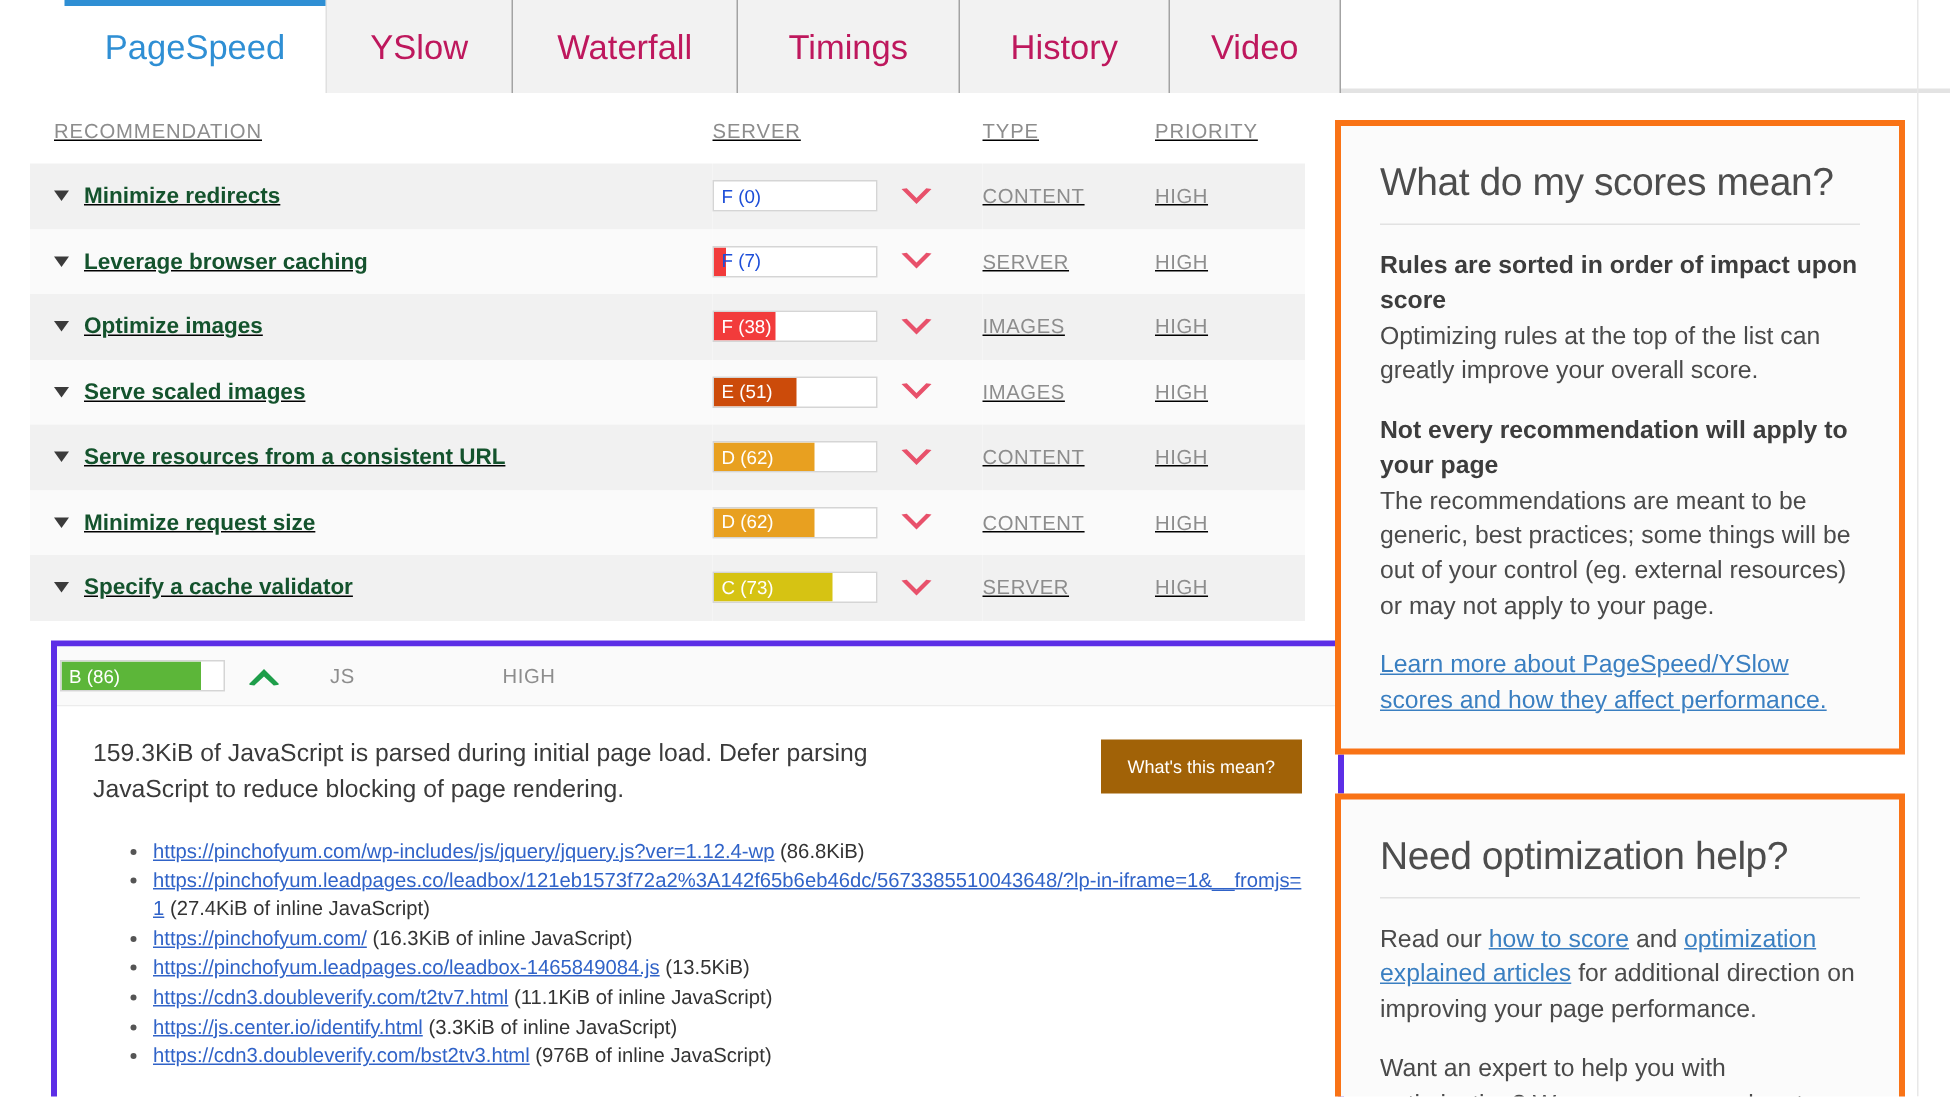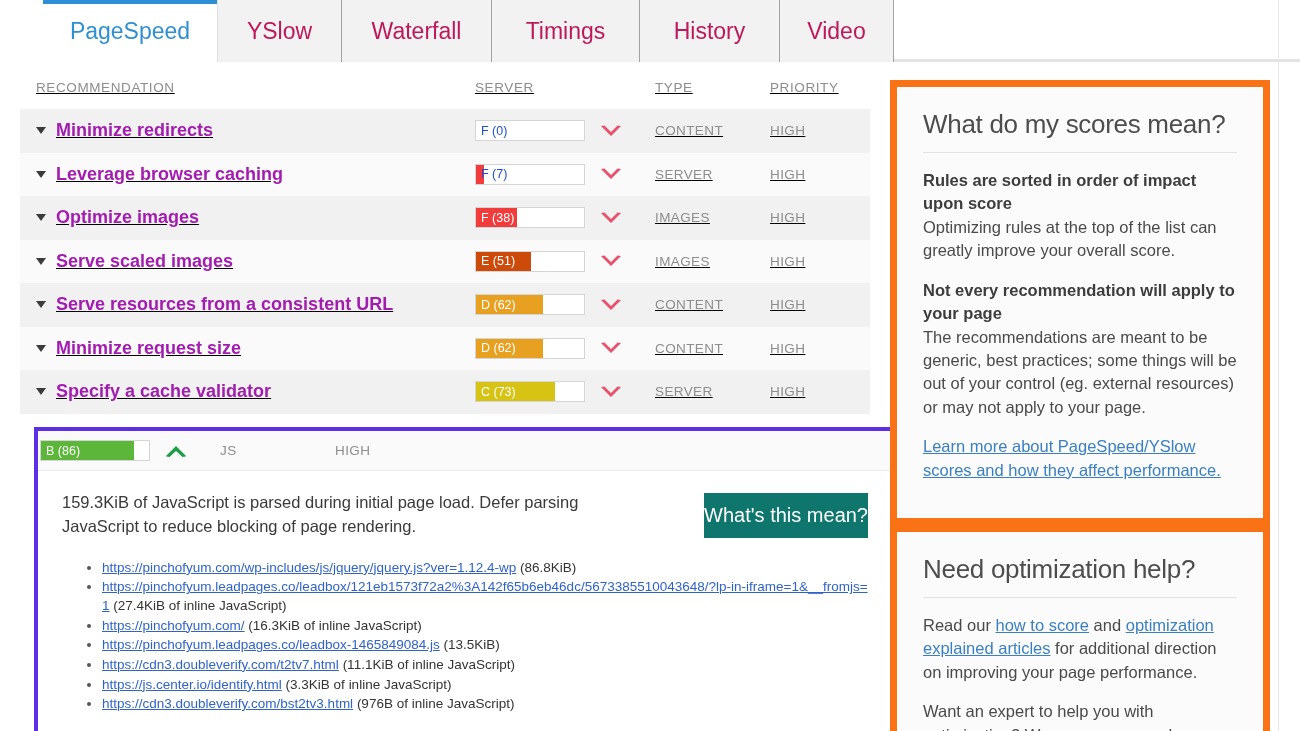--- a/index.html
+++ b/index.html
@@ -94,23 +94,23 @@
     border-left: 5.5px solid transparent;
     border-right: 5.5px solid transparent;
     border-top: 7px solid #3b3b3b;
     cursor: pointer;
   }
   .caret.up {
     border-top: none;
     border-bottom: 7px solid #3b3b3b;
   }
   .rec-label {
-    font-size: 18px;
+    font-size: 15px;
     font-weight: bold;
-    color: #a21caf;
+    color: #14532d;
     cursor: pointer;
   }
 
   .grade-cell { }
   .grade-inner { display: flex; align-items: center; gap: 14px; }
   .bar {
     position: relative;
     width: 110px; height: 21px;
     background: #ffffff;
     border: 1px solid #d5d5d5;
@@ -156,46 +156,47 @@
   .exp-h-type { width: 115px; }
   .exp-h-prio { width: 100px; }
 
   .exp-body { background: #ffffff; padding: 20px 24px 18px 24px; }
   .exp-top { display: flex; justify-content: space-between; align-items: flex-start; }
   .exp-desc {
     font-size: 16.5px; color: #3a3a3a; line-height: 1.45;
     max-width: 590px;
   }
   .whats-btn {
-    background: #0f766e; color: #ffffff;
-    font-size: 20px;
-    padding: 11px 0;
+    background: #a16207; color: #ffffff;
+    font-size: 12px;
+    padding: 11px 18px;
     border: none; cursor: pointer;
     white-space: nowrap;
     margin-top: 2px;
   }
   .exp-list {
     margin: 20px 0 0 0;
     padding-left: 40px;
     list-style: disc;
   }
   .exp-list li {
     font-size: 13.5px;
     color: #333333;
     line-height: 1.38;
     margin-bottom: 1px;
   }
   .exp-list li::marker { color: #555; }
   .exp-list a { color: #3063c8; text-decoration: underline; word-break: break-all; }
 
   
   .panel {
-    border: 7px solid #f97316;
+    border: 4px solid #f97316;
     background: #fbfbfb;
-    padding: 22px 26px 36px 26px;
+    padding: 22px 26px 20px 26px;
+    margin-bottom: 26px;
   }
   .panel-title {
     font-size: 26px;
     color: #4d4d4d;
     font-weight: normal;
     margin: 0 0 12px 0;
     letter-spacing: -0.3px;
   }
   .panel-rule { height: 1px; background: #e2e2e2; margin: 0 0 16px 0; }
   .panel p { margin: 0 0 16px 0; font-size: 16.5px; line-height: 1.42; color: #4a4a4a; }

